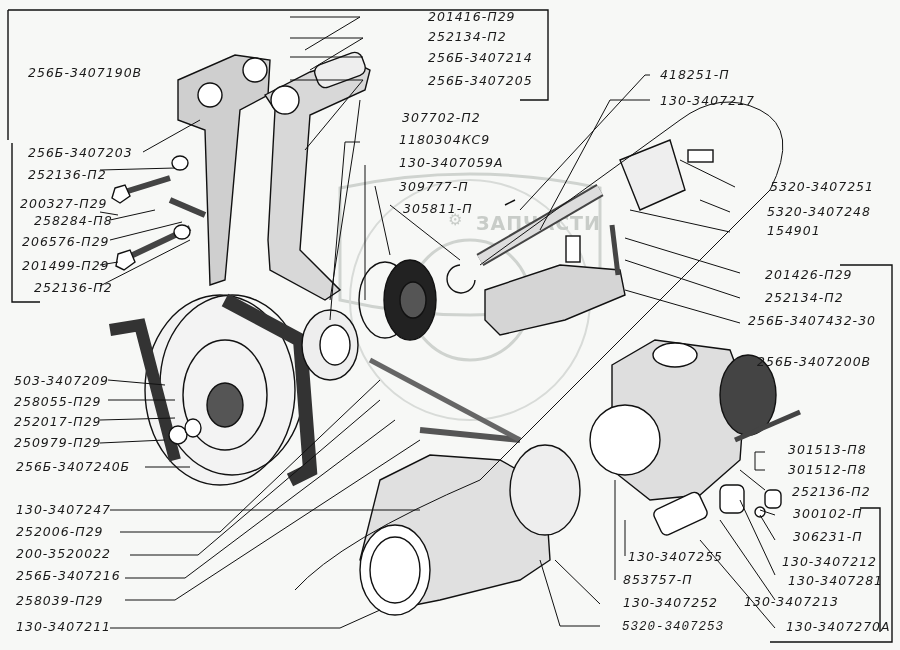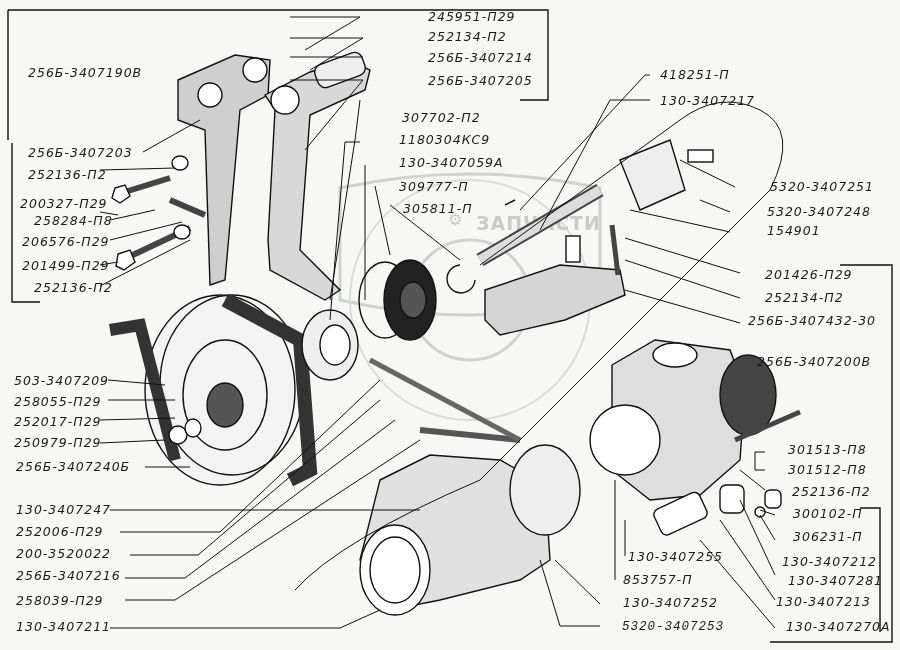--- a/index.html
+++ b/index.html
@@ -163,21 +163,21 @@
 
   <span class="lbl" style="left:28px;top:66px;">256Б-3407190В</span>
   <span class="lbl" style="left:28px;top:146px;">256Б-3407203</span>
   <span class="lbl" style="left:28px;top:168px;">252136-П2</span>
   <span class="lbl" style="left:20px;top:197px;">200327-П29</span>
   <span class="lbl" style="left:34px;top:214px;">258284-П8</span>
   <span class="lbl" style="left:22px;top:235px;">206576-П29</span>
   <span class="lbl" style="left:22px;top:259px;">201499-П29</span>
   <span class="lbl" style="left:34px;top:281px;">252136-П2</span>
 
-  <span class="lbl" style="left:428px;top:10px;">245951-П29</span>
+  <span class="lbl" style="left:428px;top:10px;">201416-П29</span>
   <span class="lbl" style="left:428px;top:30px;">252134-П2</span>
   <span class="lbl" style="left:428px;top:51px;">256Б-3407214</span>
   <span class="lbl" style="left:428px;top:74px;">256Б-3407205</span>
   <span class="lbl" style="left:402px;top:111px;">307702-П2</span>
   <span class="lbl" style="left:399px;top:133px;">1180304КС9</span>
   <span class="lbl" style="left:399px;top:156px;">130-3407059А</span>
   <span class="lbl" style="left:399px;top:180px;">309777-П</span>
   <span class="lbl" style="left:403px;top:202px;">305811-П</span>
 
   <span class="lbl" style="left:660px;top:68px;">418251-П</span>
@@ -203,20 +203,20 @@
   <span class="lbl" style="left:16px;top:594px;">258039-П29</span>
   <span class="lbl" style="left:16px;top:620px;">130-3407211</span>
 
   <span class="lbl" style="left:788px;top:443px;">301513-П8</span>
   <span class="lbl" style="left:788px;top:463px;">301512-П8</span>
   <span class="lbl" style="left:792px;top:485px;">252136-П2</span>
   <span class="lbl" style="left:793px;top:507px;">300102-П</span>
   <span class="lbl" style="left:793px;top:530px;">306231-П</span>
   <span class="lbl" style="left:782px;top:555px;">130-3407212</span>
   <span class="lbl" style="left:788px;top:574px;">130-3407281</span>
-  <span class="lbl" style="left:776px;top:595px;">130-3407213</span>
+  <span class="lbl" style="left:744px;top:595px;">130-3407213</span>
   <span class="lbl" style="left:786px;top:620px;">130-3407270А</span>
 
   <span class="lbl" style="left:628px;top:550px;">130-3407255</span>
   <span class="lbl" style="left:623px;top:573px;">853757-П</span>
   <span class="lbl" style="left:623px;top:596px;">130-3407252</span>
   <span class="lbl" style="left:622px;top:620px;font-family:Liberation Mono, monospace;">5320-3407253</span>
 </div>
 
 </body></html>

